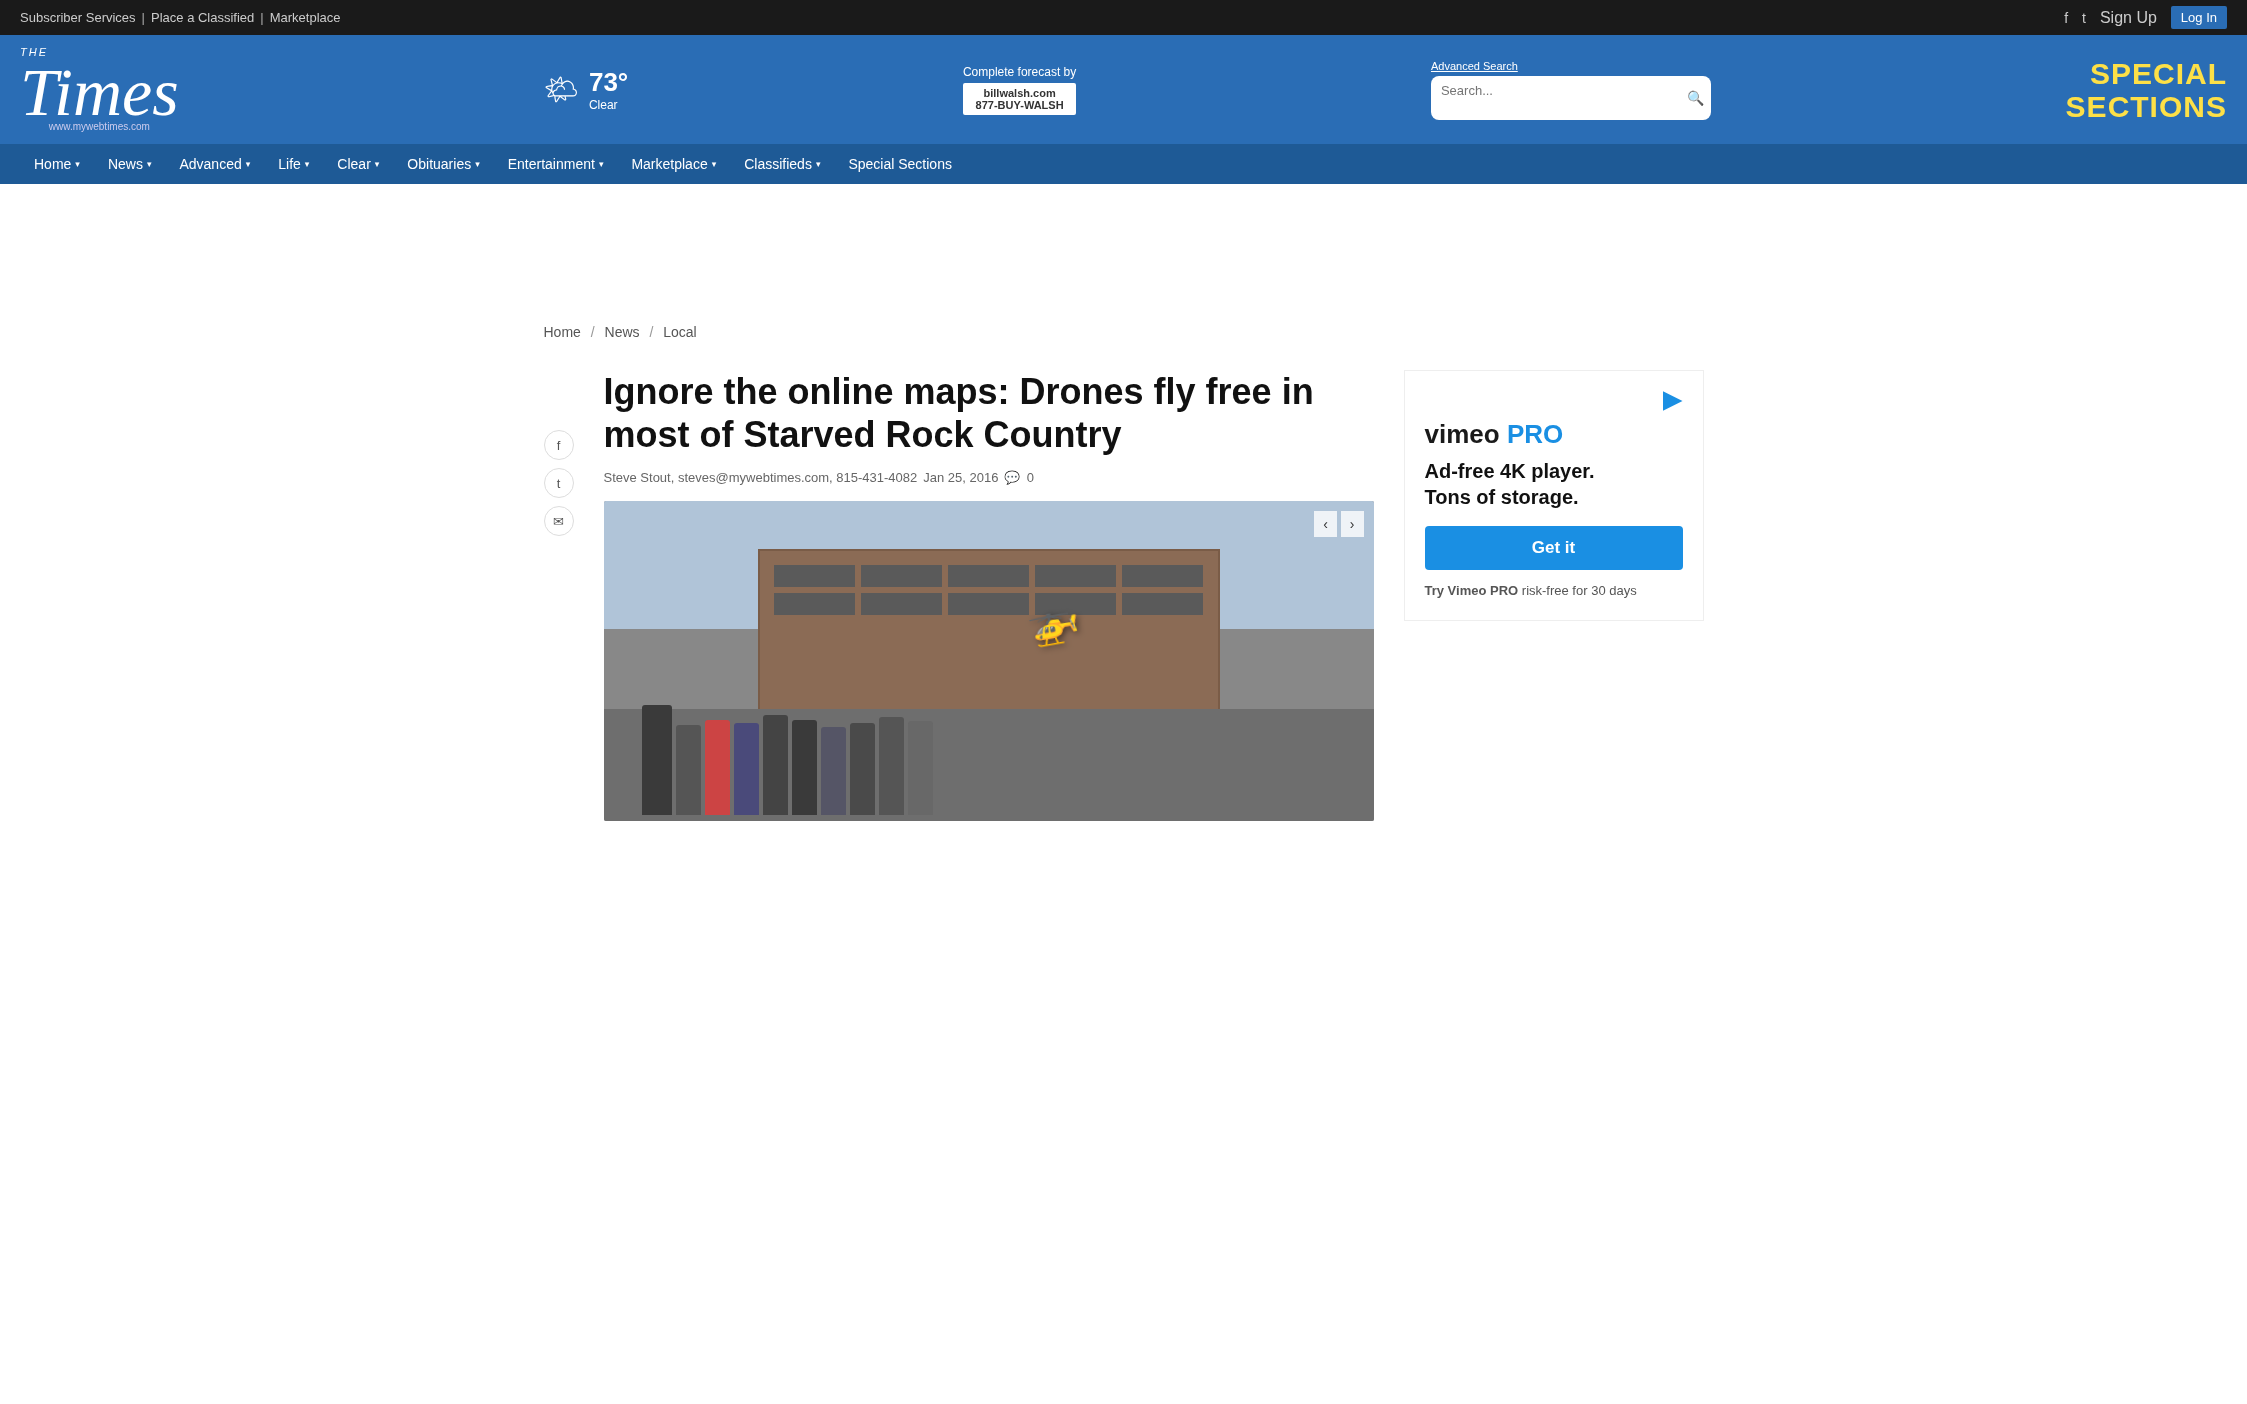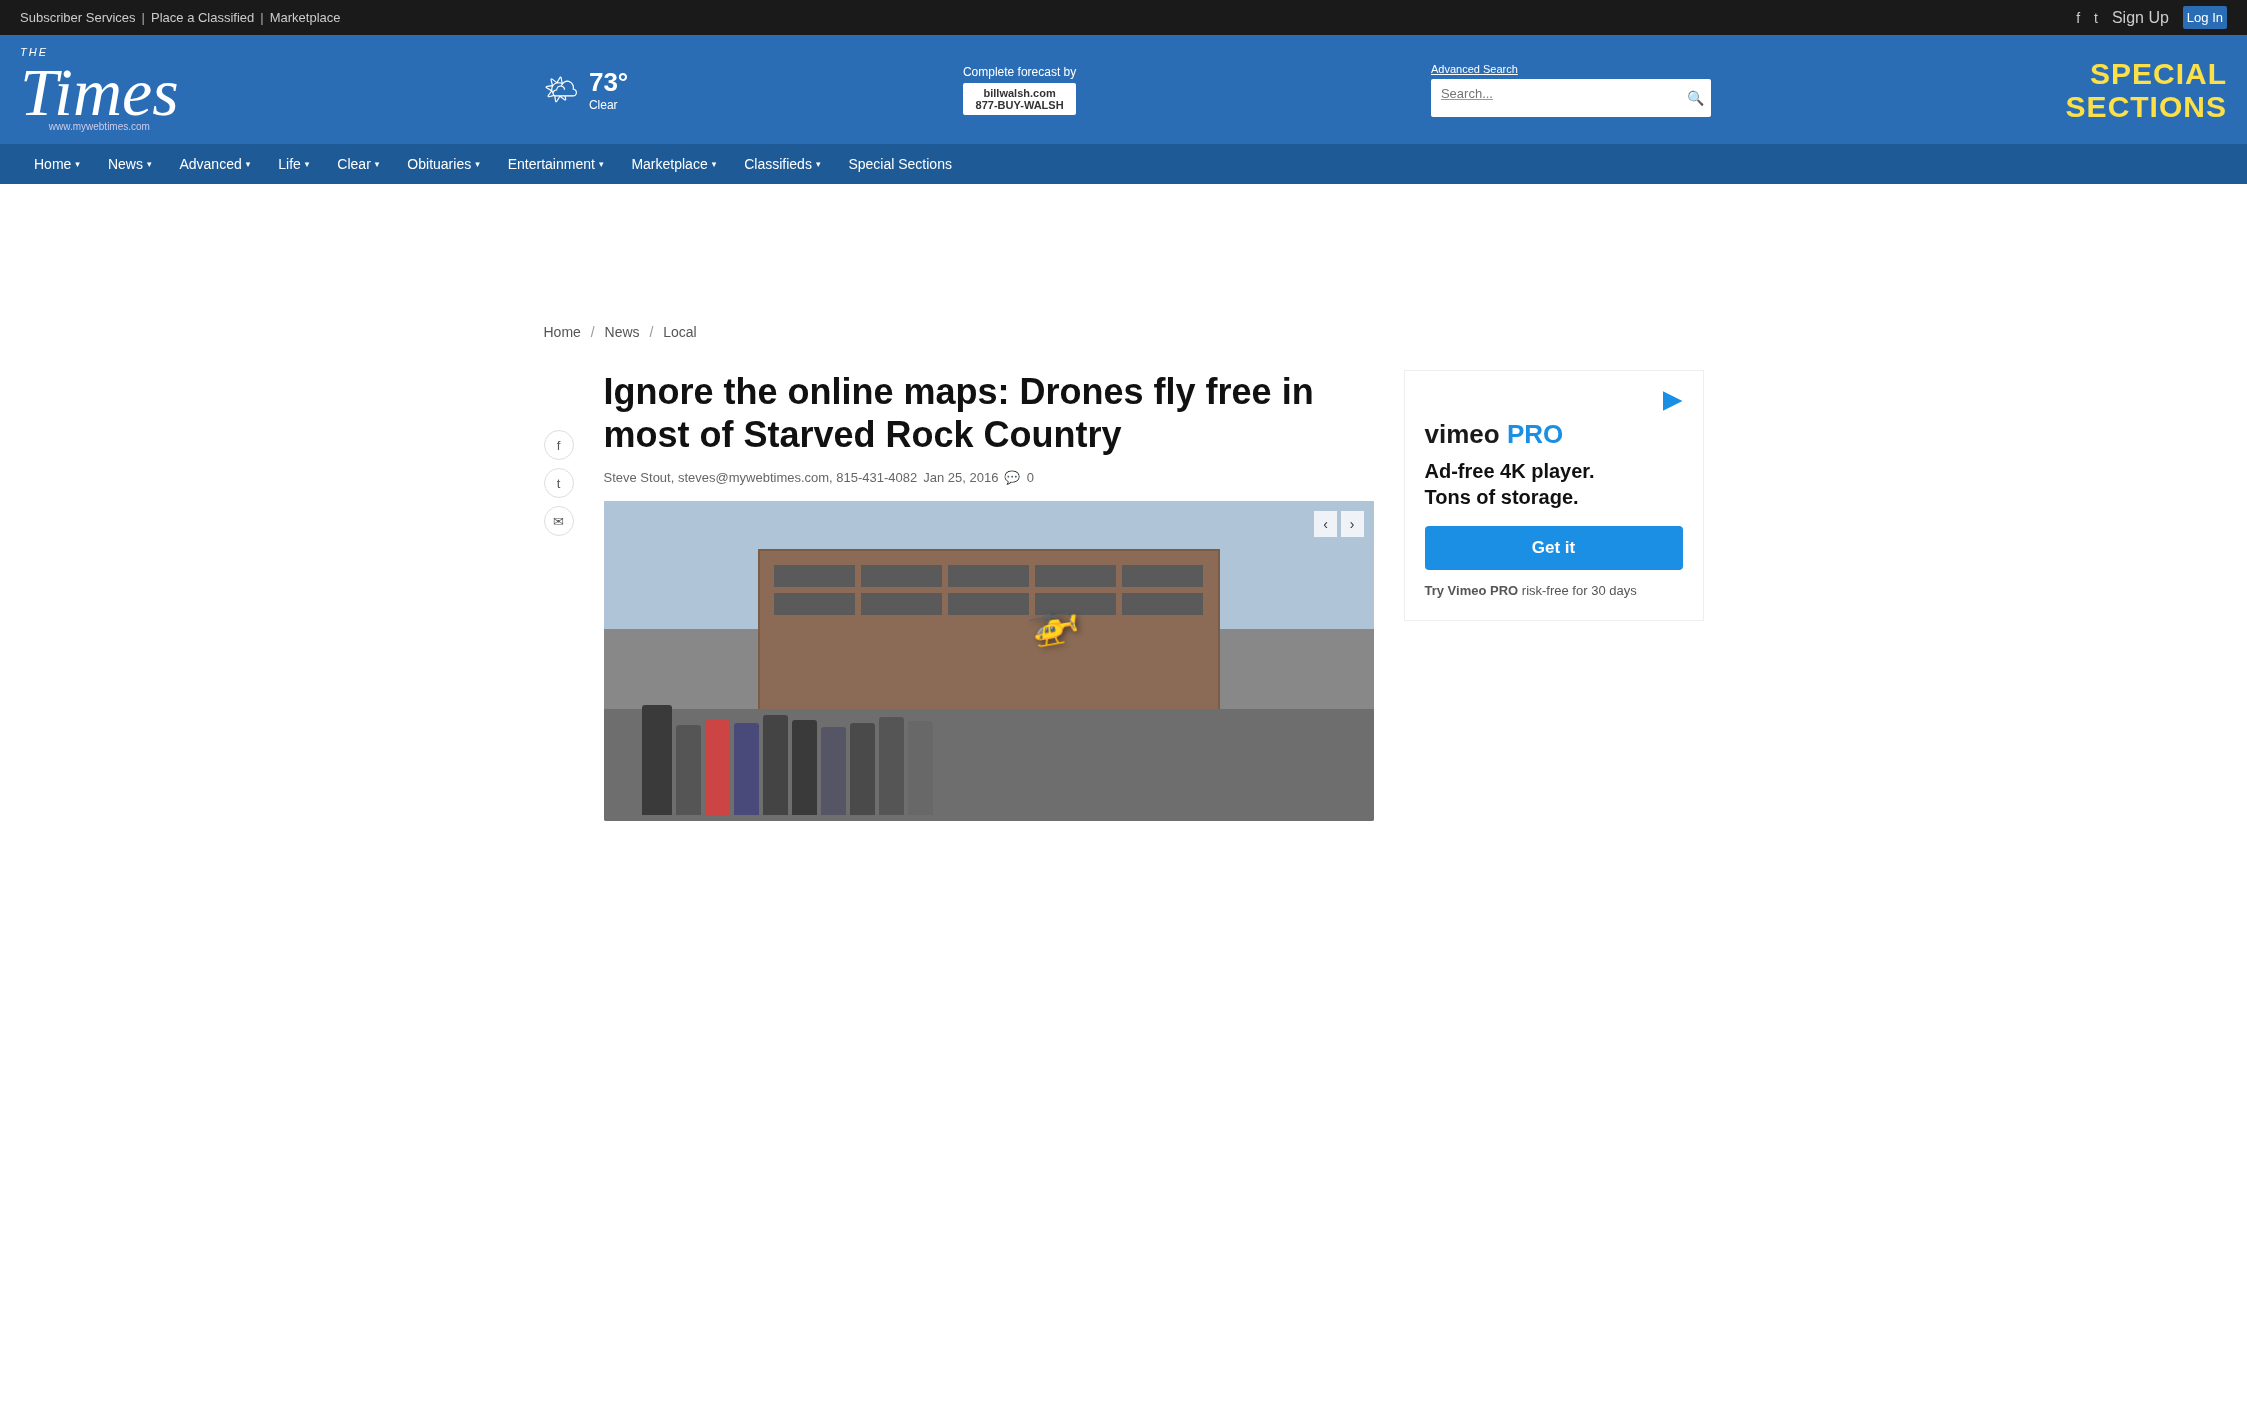--- a/index.html
+++ b/index.html
@@ -23,21 +23,21 @@
       color: #ccc;
       font-size: 14px;
       cursor: pointer;
       text-decoration: none;
     }
     .top-bar-right .signup-link { color: #ccc; text-decoration: none; font-size: 16px; }
     .login-btn {
       background: #2a6db5;
       color: #fff;
       border: none;
-      padding: 4px 4px;
+      padding: 4px 10px;
       font-size: 13px;
       cursor: pointer;
       border-radius: 2px;
     }
 
     
     .header {
       background: #2a6db5;
       padding: 12px 20px;
       display: flex;
@@ -74,26 +74,25 @@
     .search-area .advanced-link {
       color: #fff;
       font-size: 11px;
       text-decoration: underline;
       display: block;
       margin-bottom: 4px;
     }
     .search-input-wrap { position: relative; }
     .search-input-wrap input {
       width: 100%;
-      padding: 7px 30px 16px 10px;
+      padding: 7px 30px 22px 10px;
       border: none;
-      border-radius: 2px;
+      border-radius: 8px;
       font-size: 13px;
       color: #999;
-      text-decoration: underline;
     }
     .search-input-wrap .search-btn {
       position: absolute;
       right: 6px;
       top: 50%;
       transform: translateY(-50%);
       background: none;
       border: none;
       cursor: pointer;
       color: #999;

